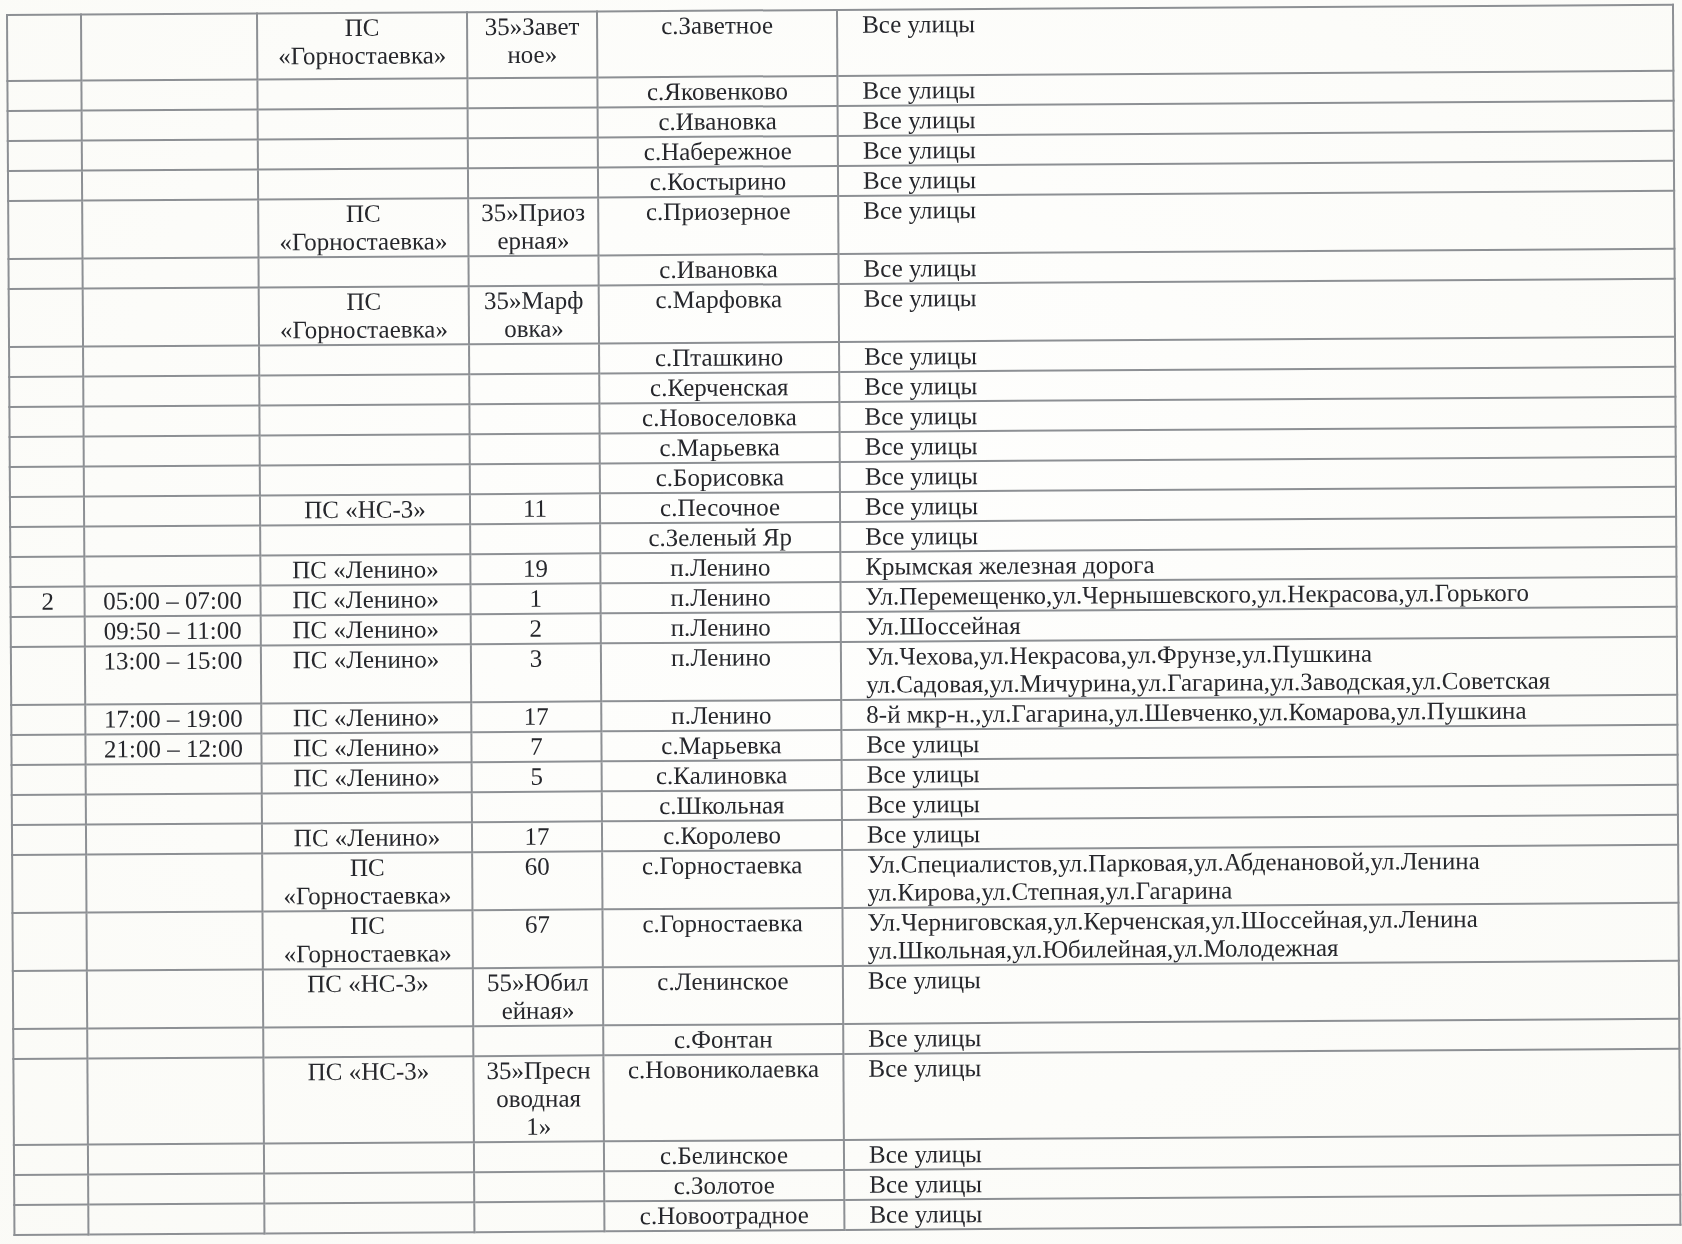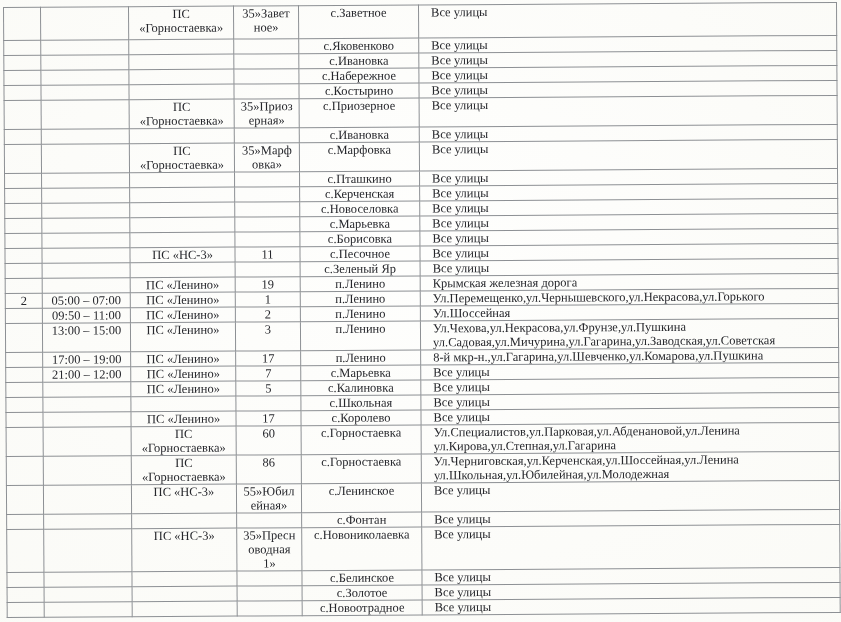--- a/index.html
+++ b/index.html
@@ -276,21 +276,21 @@
             <td class="c3">60</td>
             <td class="c4">с.Горностаевка</td>
             <td class="c5">Ул.Специалистов,ул.Парковая,ул.Абденановой,ул.Ленина
 ул.Кирова,ул.Степная,ул.Гагарина</td>
           </tr>
           <tr>
             <td class="c0"></td>
             <td class="c1"></td>
             <td class="c2">ПС
 «Горностаевка»</td>
-            <td class="c3">86</td>
+            <td class="c3">67</td>
             <td class="c4">с.Горностаевка</td>
             <td class="c5">Ул.Черниговская,ул.Керченская,ул.Шоссейная,ул.Ленина
 ул.Школьная,ул.Юбилейная,ул.Молодежная</td>
           </tr>
           <tr>
             <td class="c0"></td>
             <td class="c1"></td>
             <td class="c2">ПС «НС-3»</td>
             <td class="c3">55»Юбил
 ейная»</td>

